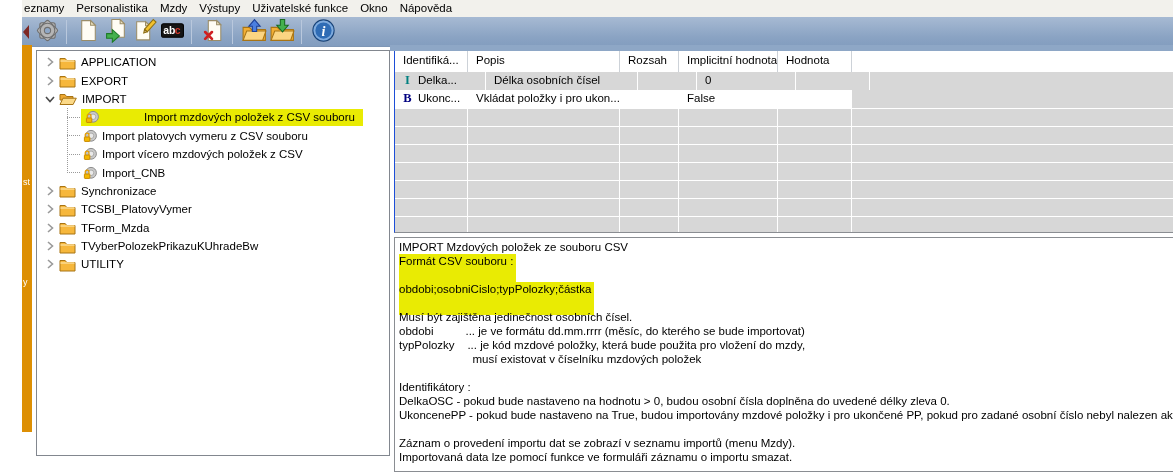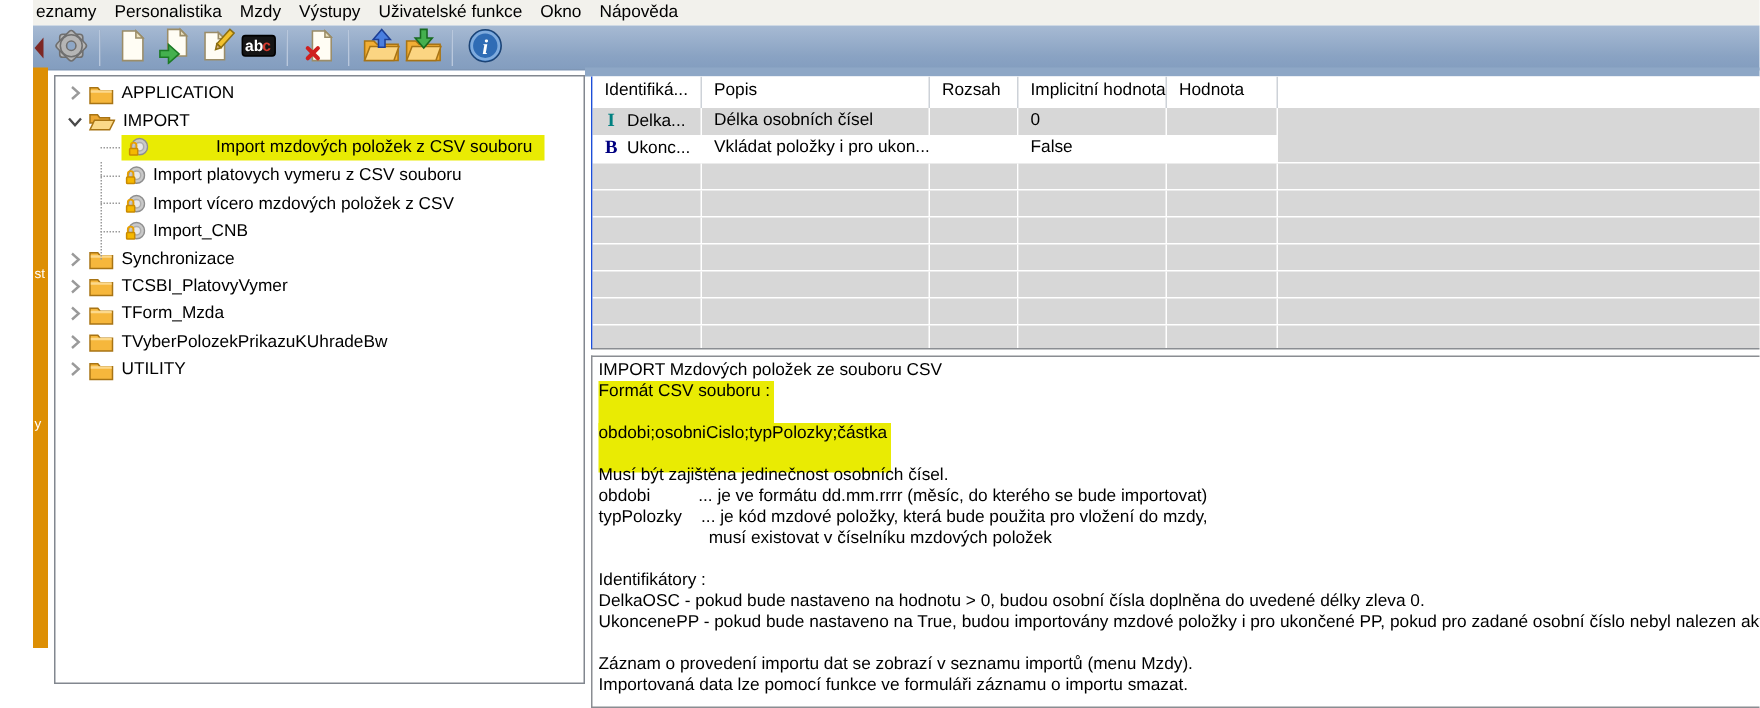--- a/index.html
+++ b/index.html
@@ -193,20 +193,34 @@
             <svg width="17" height="15" viewBox="0 0 17 15">
               <path d="M1 3.5 h5.2 l1.6 2 H16 v8.5 H1 z" fill="#f6b73c" stroke="#a87414"></path>
               <path d="M1.5 6 H15.5" stroke="#fcd98c" stroke-width="1.6"></path>
             </svg>
           </span>
           <span class="tlabel">APPLICATION</span>
         </div>
         <div class="tree-row">
           <span class="expander">
             <svg width="12" height="12" viewBox="0 0 12 12">
+              <path d="M4 2 L8.5 6 L4 10" fill="none" stroke="#9a9a9a" stroke-width="1.6"></path>
+            </svg>
+          </span>
+          <span class="ticon">
+            <svg width="17" height="15" viewBox="0 0 17 15">
+              <path d="M1 3.5 h5.2 l1.6 2 H16 v8.5 H1 z" fill="#f6b73c" stroke="#a87414"></path>
+              <path d="M1.5 6 H15.5" stroke="#fcd98c" stroke-width="1.6"></path>
+            </svg>
+          </span>
+          <span class="tlabel">EXPORT</span>
+        </div>
+        <div class="tree-row">
+          <span class="expander">
+            <svg width="12" height="12" viewBox="0 0 12 12">
               <path d="M2 4 L6 8.5 L10 4" fill="none" stroke="#4a4a4a" stroke-width="1.6"></path>
             </svg>
           </span>
           <span class="ticon">
             <svg width="18" height="15" viewBox="0 0 18 15">
               <path d="M1 3.5 h5 l1.5 2 H14 v3.5 H1 z" fill="#eda832" stroke="#a87414"></path>
               <path d="M4 7.2 h13.3 l-3.2 6.3 H1 z" fill="#fbd988" stroke="#a87414"></path>
             </svg>
           </span>
           <span class="tlabel">IMPORT</span>
@@ -337,21 +351,21 @@
   <div class="table-panel" id="tablepanel">
       <div class="t-header">
         <div class="t-hcell" style="width: 73px;">Identifiká...</div>
         <div class="t-hcell" style="width: 152px;">Popis</div>
         <div class="t-hcell" style="width: 59px;">Rozsah</div>
         <div class="t-hcell" style="width: 99px;">Implicitní hodnota</div>
         <div class="t-hcell" style="width: 74px;">Hodnota</div>
         <div class="t-hfill"></div>
       </div>
       <div class="t-row gray">
-        <div class="t-cell c-id" style="width: 73px;"><span class="type-letter" style="color: rgb(0, 128, 128);">I</span><span>Delka...</span></div>
+        <div class="t-cell c-id" style="width: 91px;"><span class="type-letter" style="color: rgb(0, 128, 128);">I</span><span>Delka...</span></div>
         <div class="t-cell" style="width: 152px;">Délka osobních čísel</div>
         <div class="t-cell" style="width: 59px;"></div>
         <div class="t-cell" style="width: 99px;">0</div>
         <div class="t-cell" style="width: 74px;"></div>
         <div class="t-fill"></div>
       </div>
       <div class="t-row white">
         <div class="t-cell c-id" style="width: 73px;"><span class="type-letter" style="color: rgb(0, 0, 128);">B</span><span>Ukonc...</span></div>
         <div class="t-cell" style="width: 152px;">Vkládat položky i pro ukon...</div>
         <div class="t-cell" style="width: 59px;"></div>

